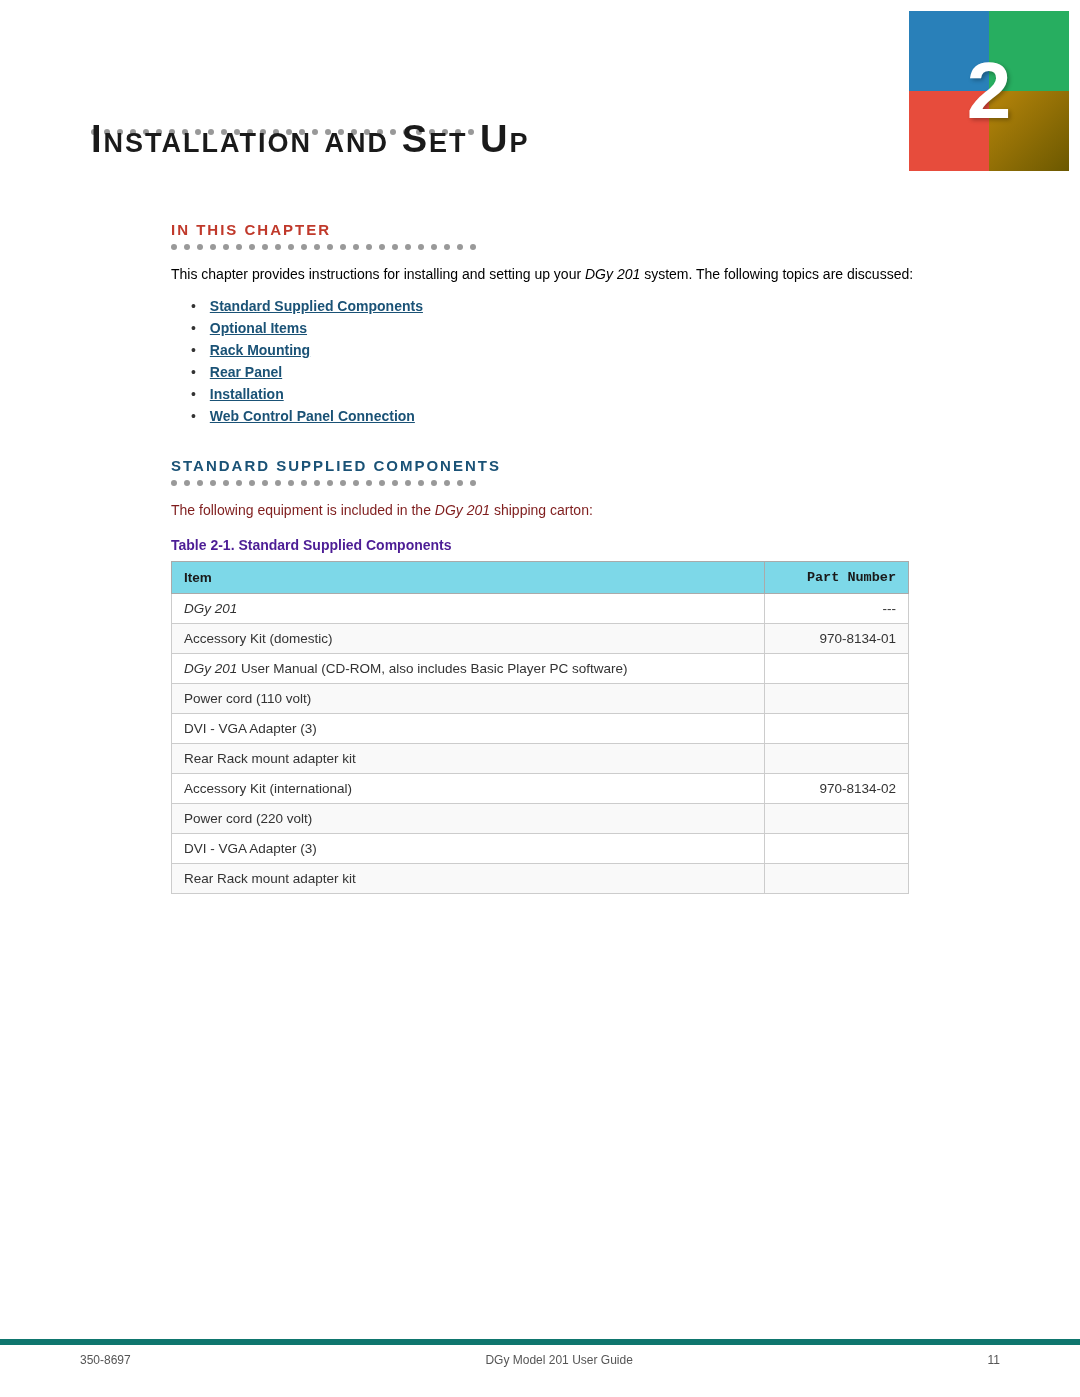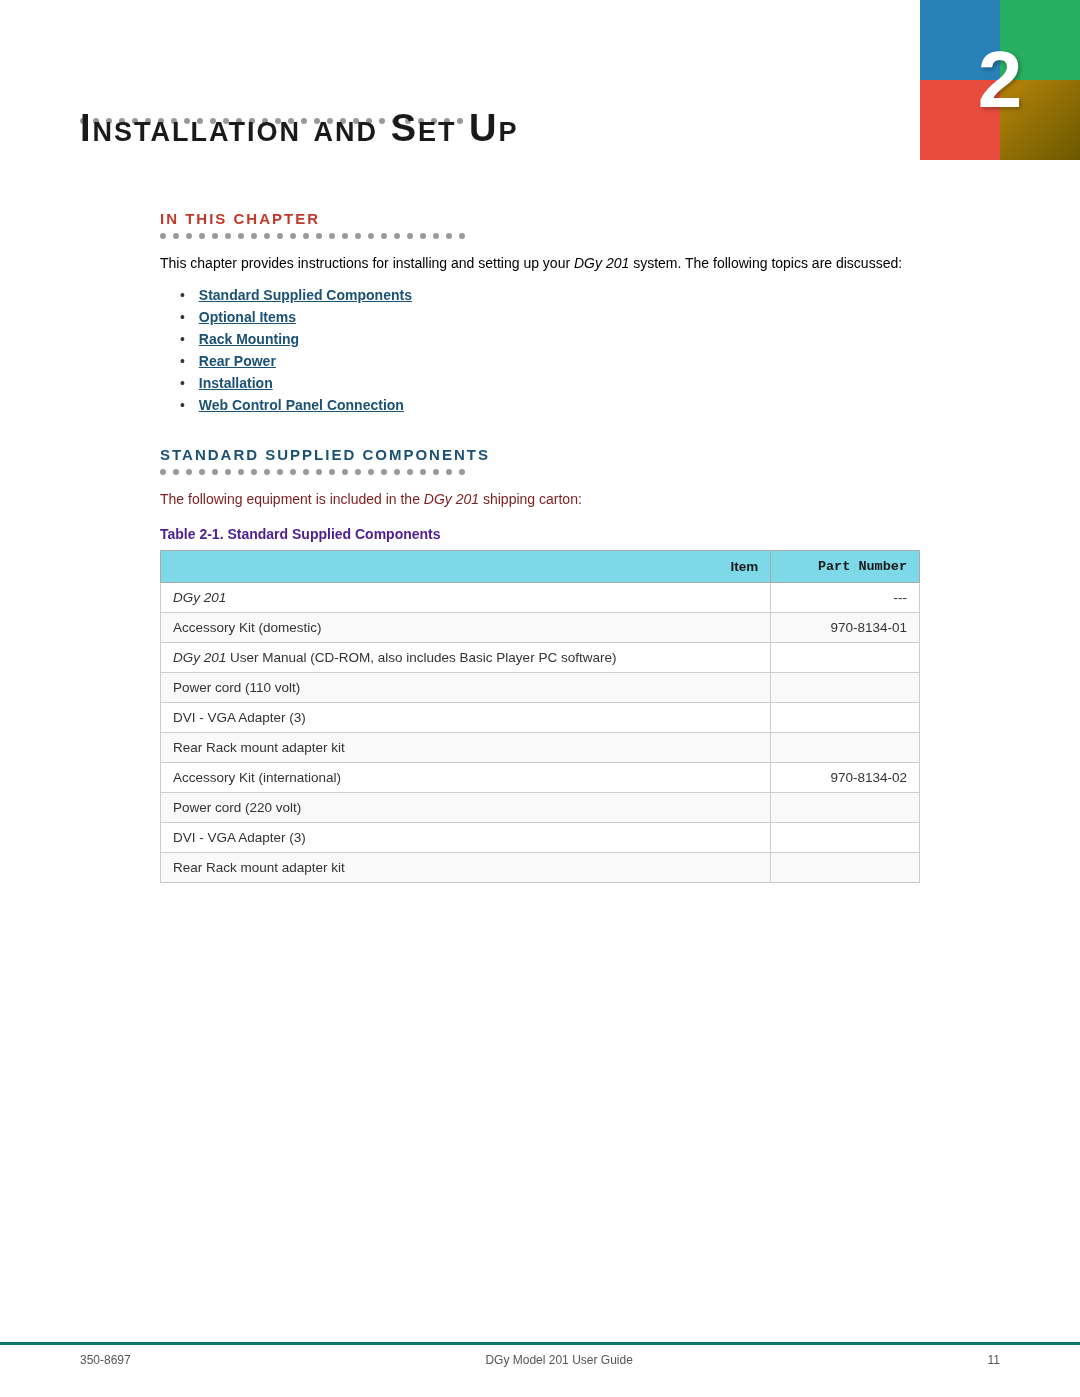--- a/index.html
+++ b/index.html
@@ -9,21 +9,21 @@
       color: #333;
       font-size: 14px;
       width: 1080px;
       min-height: 1397px;
       position: relative;
     }
 
     .page {
       width: 1080px;
       min-height: 1397px;
-      padding: 0;
+      padding: 11px;
       position: relative;
       background: #fff;
     }
 
     
     .header-area {
       position: relative;
       width: 100%;
       height: 180px;
       margin-bottom: 10px;
@@ -129,21 +129,21 @@
       border-collapse: collapse;
       margin-left: 80px;
       margin-right: 80px;
       width: calc(100% - 160px);
       font-size: 13.5px;
     }
 
     .component-table thead tr th {
       background-color: #7dd8e8;
       padding: 8px 12px;
-      text-align: right;
+      text-align: left;
       font-weight: bold;
       color: #1a1a1a;
       border: 1px solid #aaa;
     }
 
     .component-table thead tr th:last-child {
       text-align: right;
       font-family: Liberation Mono, monospace;
     }
 
@@ -171,21 +171,21 @@
     .footer {
       position: absolute;
       bottom: 30px;
       left: 0;
       right: 0;
       padding: 0 80px;
       display: flex;
       justify-content: space-between;
       font-size: 12px;
       color: #555;
-      border-top: 3px solid #0f766e;
+      border-top: 6px solid #0f766e;
       padding-top: 8px;
     }
 
     
     .chapter-num-block {
       position: absolute;
       top: 0;
       right: 0;
       width: 160px;
       height: 160px;
@@ -340,21 +340,21 @@
       <li>
         <a href="#">Standard Supplied Components</a>
       </li>
       <li>
         <a href="#">Optional Items</a>
       </li>
       <li>
         <a href="#">Rack Mounting</a>
       </li>
       <li>
-        <a href="#">Rear Power</a>
+        <a href="#">Rear Panel</a>
       </li>
       <li>
         <a href="#">Installation</a>
       </li>
       <li>
         <a href="#">Web Control Panel Connection</a>
       </li>
     </ul>
 
     <div style="margin-left:80px; margin-top:20px;">

